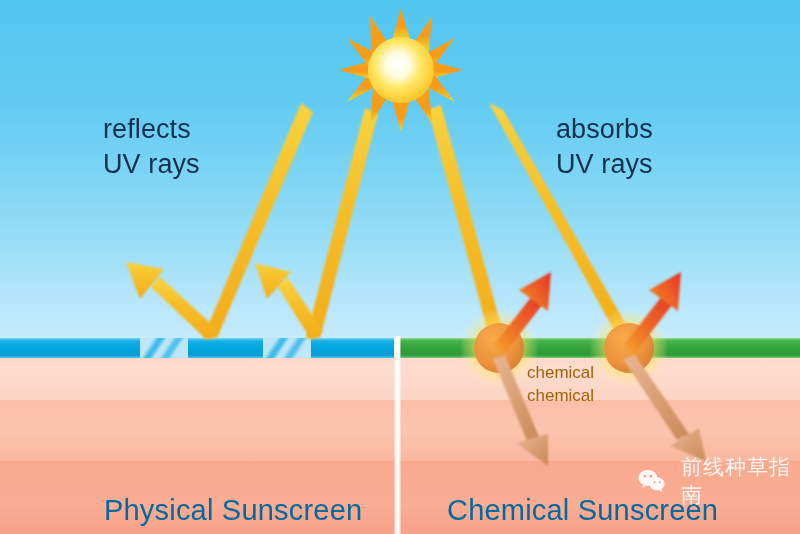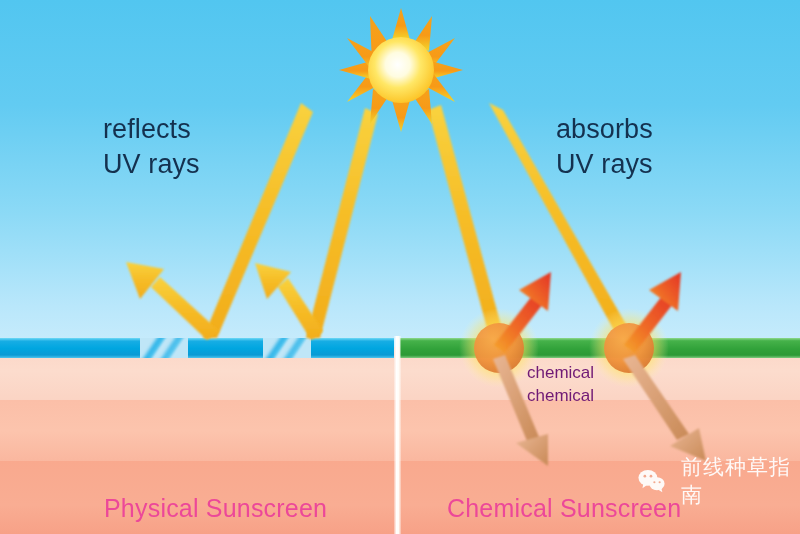--- a/index.html
+++ b/index.html
@@ -93,33 +93,33 @@
     color: #14314f;
     font-size: 27px;
     line-height: 1.28;
     letter-spacing: .1px;
   }
   .ann-left  { left: 103px; top: 112px; }
   .ann-right { left: 556px; top: 112px; }
 
   .caption {
     position: absolute;
-    color: #ec4899;
-    font-size: 25px;
+    color: #0369a1;
+    font-size: 29px;
     letter-spacing: .2px;
     white-space: nowrap;
     text-align: right;
   }
   .cap-left  { left: 104px; top: 494px; }
   .cap-right { left: 447px; top: 494px; }
 
   .chem-label {
     position: absolute;
     left: 527px; top: 362px;
-    color: #701a75;
+    color: #a16207;
     font-size: 17px;
     line-height: 1.33;
   }
 
   
   .watermark {
     position: absolute;
     left: 638px; top: 453px;
     display: flex;
     align-items: center;

